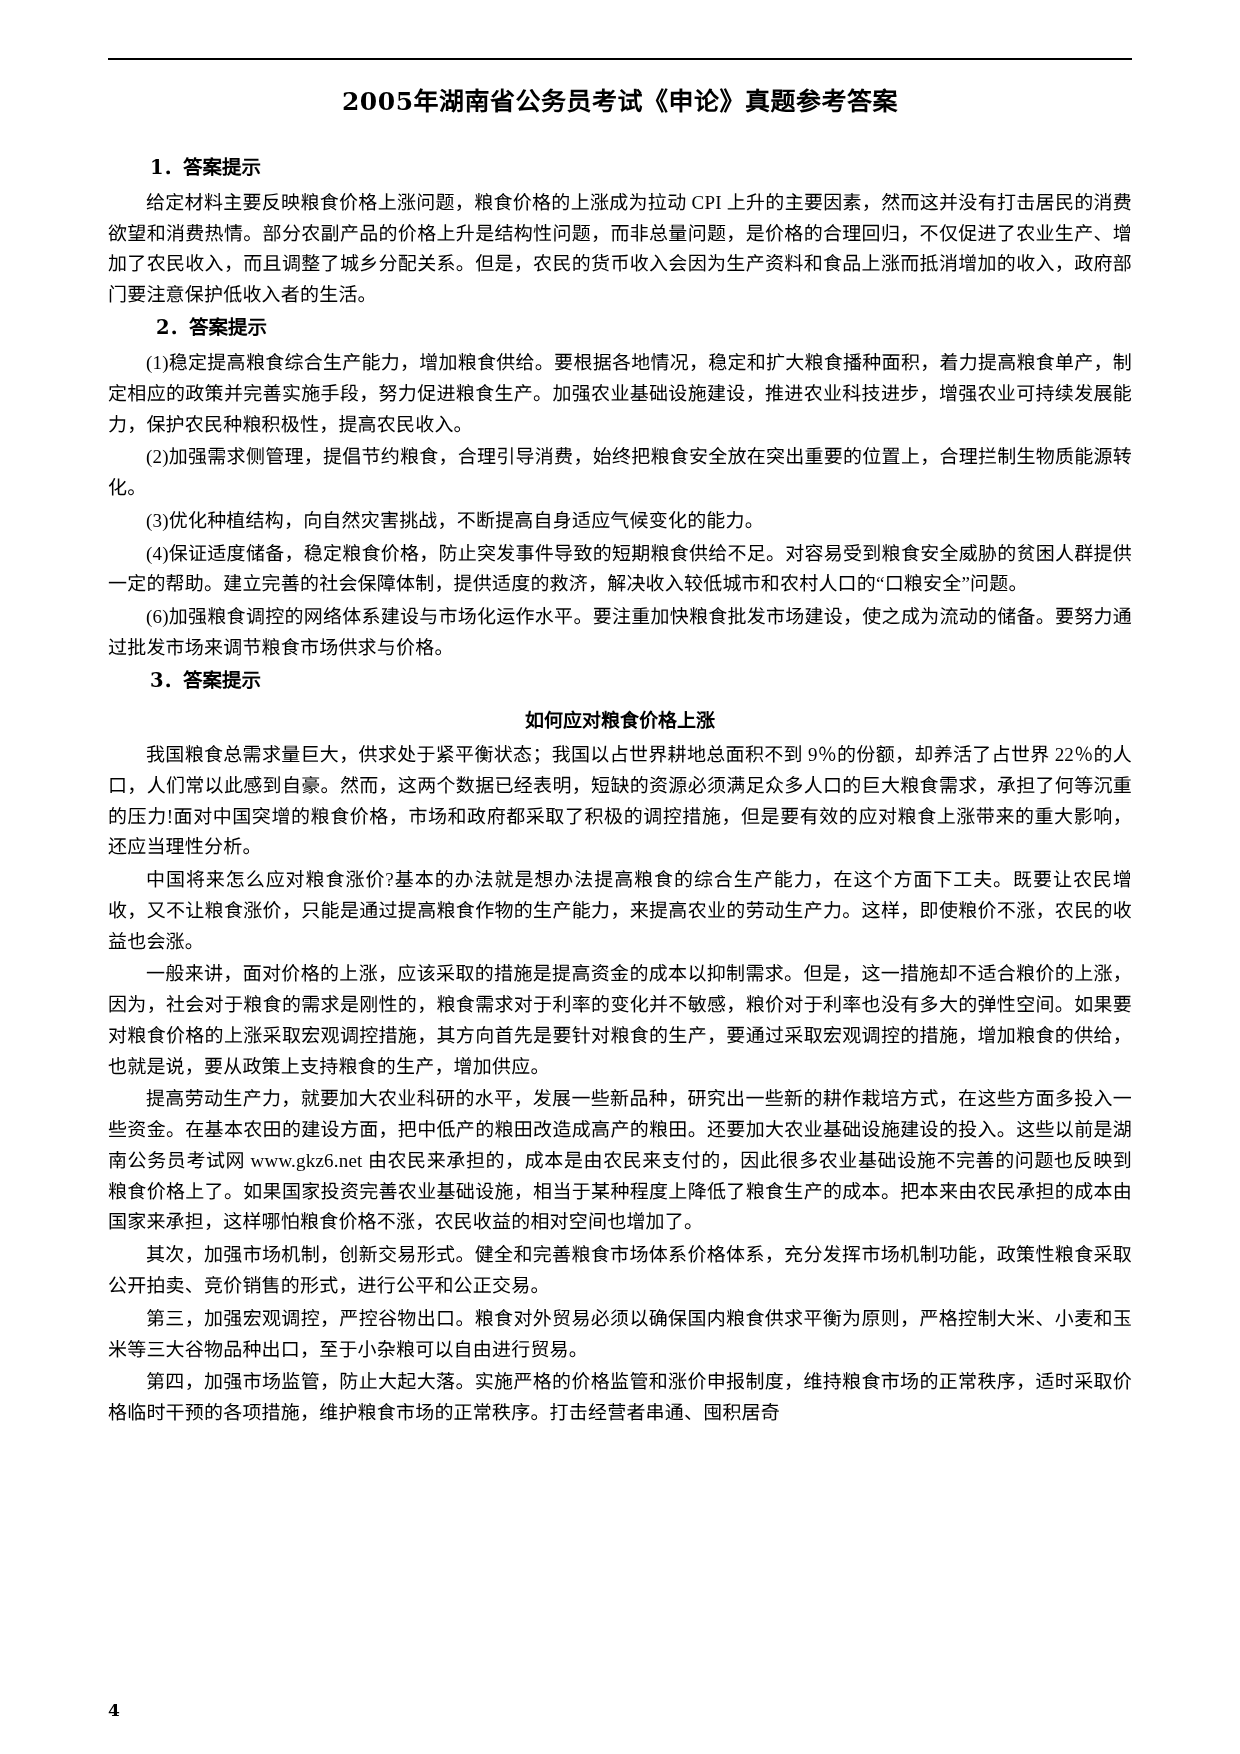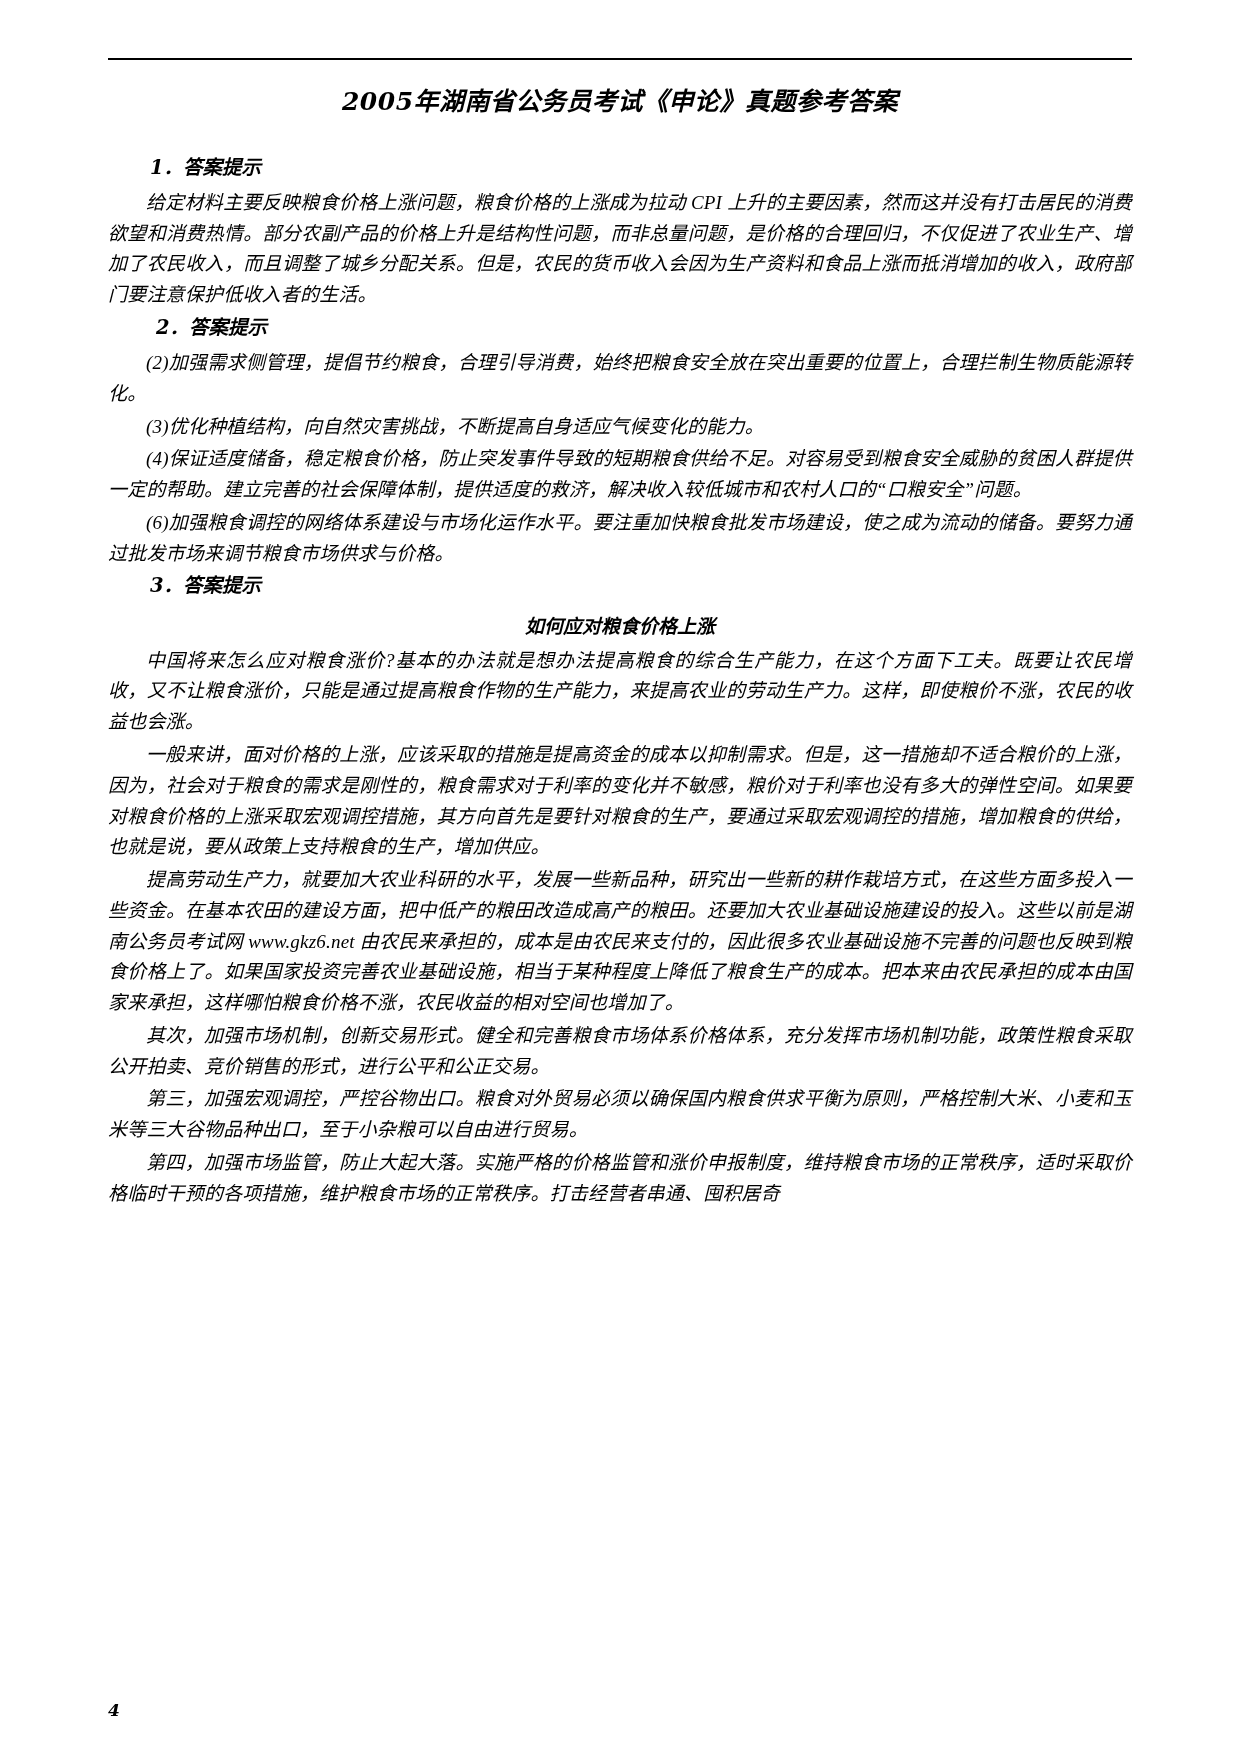--- a/index.html
+++ b/index.html
@@ -14,21 +14,20 @@
     color: #000000;
     position: relative;
     overflow: hidden;
   }
   .page {
     position: relative;
     width: 1240px;
     height: 1754px;
     box-sizing: border-box;
     padding: 58px 108px 0 108px;
-    font-style: italic;
   }
   .top-rule {
     border-top: 2.5px solid #000;
     width: 100%;
     margin: 0 0 26px 0;
     height: 0;
   }
   .doc-title {
     text-align: center;
     font-family: "DejaVu Serif", "Liberation Serif", serif;
@@ -80,27 +79,29 @@
 <div class="page">
 
   <div class="top-rule"></div>
 
   <h1 class="doc-title">2005年湖南省公务员考试《申论》真题参考答案</h1>
 
   <div class="sec-head">1．答案提示</div>
   <p class="para">给定材料主要反映粮食价格上涨问题，粮食价格的上涨成为拉动 CPI 上升的主要因素，然而这并没有打击居民的消费欲望和消费热情。部分农副产品的价格上升是结构性问题，而非总量问题，是价格的合理回归，不仅促进了农业生产、增加了农民收入，而且调整了城乡分配关系。但是，农民的货币收入会因为生产资料和食品上涨而抵消增加的收入，政府部门要注意保护低收入者的生活。</p>
 
   <div class="sec-head tight">2．答案提示</div>
+  <p class="para">(1)稳定提高粮食综合生产能力，增加粮食供给。要根据各地情况，稳定和扩大粮食播种面积，着力提高粮食单产，制定相应的政策并完善实施手段，努力促进粮食生产。加强农业基础设施建设，推进农业科技进步，增强农业可持续发展能力，保护农民种粮积极性，提高农民收入。</p>
   <p class="para">(2)加强需求侧管理，提倡节约粮食，合理引导消费，始终把粮食安全放在突出重要的位置上，合理拦制生物质能源转化。</p>
   <p class="para">(3)优化种植结构，向自然灾害挑战，不断提高自身适应气候变化的能力。</p>
   <p class="para">(4)保证适度储备，稳定粮食价格，防止突发事件导致的短期粮食供给不足。对容易受到粮食安全威胁的贫困人群提供一定的帮助。建立完善的社会保障体制，提供适度的救济，解决收入较低城市和农村人口的“口粮安全”问题。</p>
   <p class="para">(6)加强粮食调控的网络体系建设与市场化运作水平。要注重加快粮食批发市场建设，使之成为流动的储备。要努力通过批发市场来调节粮食市场供求与价格。</p>
 
   <div class="sec-head">3．答案提示</div>
   <div class="sub-title">如何应对粮食价格上涨</div>
+  <p class="para">我国粮食总需求量巨大，供求处于紧平衡状态；我国以占世界耕地总面积不到 9％的份额，却养活了占世界 22％的人口，人们常以此感到自豪。然而，这两个数据已经表明，短缺的资源必须满足众多人口的巨大粮食需求，承担了何等沉重的压力!面对中国突增的粮食价格，市场和政府都采取了积极的调控措施，但是要有效的应对粮食上涨带来的重大影响，还应当理性分析。</p>
   <p class="para">中国将来怎么应对粮食涨价?基本的办法就是想办法提高粮食的综合生产能力，在这个方面下工夫。既要让农民增收，又不让粮食涨价，只能是通过提高粮食作物的生产能力，来提高农业的劳动生产力。这样，即使粮价不涨，农民的收益也会涨。</p>
   <p class="para">一般来讲，面对价格的上涨，应该采取的措施是提高资金的成本以抑制需求。但是，这一措施却不适合粮价的上涨，因为，社会对于粮食的需求是刚性的，粮食需求对于利率的变化并不敏感，粮价对于利率也没有多大的弹性空间。如果要对粮食价格的上涨采取宏观调控措施，其方向首先是要针对粮食的生产，要通过采取宏观调控的措施，增加粮食的供给，也就是说，要从政策上支持粮食的生产，增加供应。</p>
   <p class="para">提高劳动生产力，就要加大农业科研的水平，发展一些新品种，研究出一些新的耕作栽培方式，在这些方面多投入一些资金。在基本农田的建设方面，把中低产的粮田改造成高产的粮田。还要加大农业基础设施建设的投入。这些以前是湖南公务员考试网 www.gkz6.net 由农民来承担的，成本是由农民来支付的，因此很多农业基础设施不完善的问题也反映到粮食价格上了。如果国家投资完善农业基础设施，相当于某种程度上降低了粮食生产的成本。把本来由农民承担的成本由国家来承担，这样哪怕粮食价格不涨，农民收益的相对空间也增加了。</p>
   <p class="para">其次，加强市场机制，创新交易形式。健全和完善粮食市场体系价格体系，充分发挥市场机制功能，政策性粮食采取公开拍卖、竞价销售的形式，进行公平和公正交易。</p>
   <p class="para">第三，加强宏观调控，严控谷物出口。粮食对外贸易必须以确保国内粮食供求平衡为原则，严格控制大米、小麦和玉米等三大谷物品种出口，至于小杂粮可以自由进行贸易。</p>
   <p class="para">第四，加强市场监管，防止大起大落。实施严格的价格监管和涨价申报制度，维持粮食市场的正常秩序，适时采取价格临时干预的各项措施，维护粮食市场的正常秩序。打击经营者串通、囤积居奇</p>
 
   <div class="page-number">4</div>
 </div>
 

